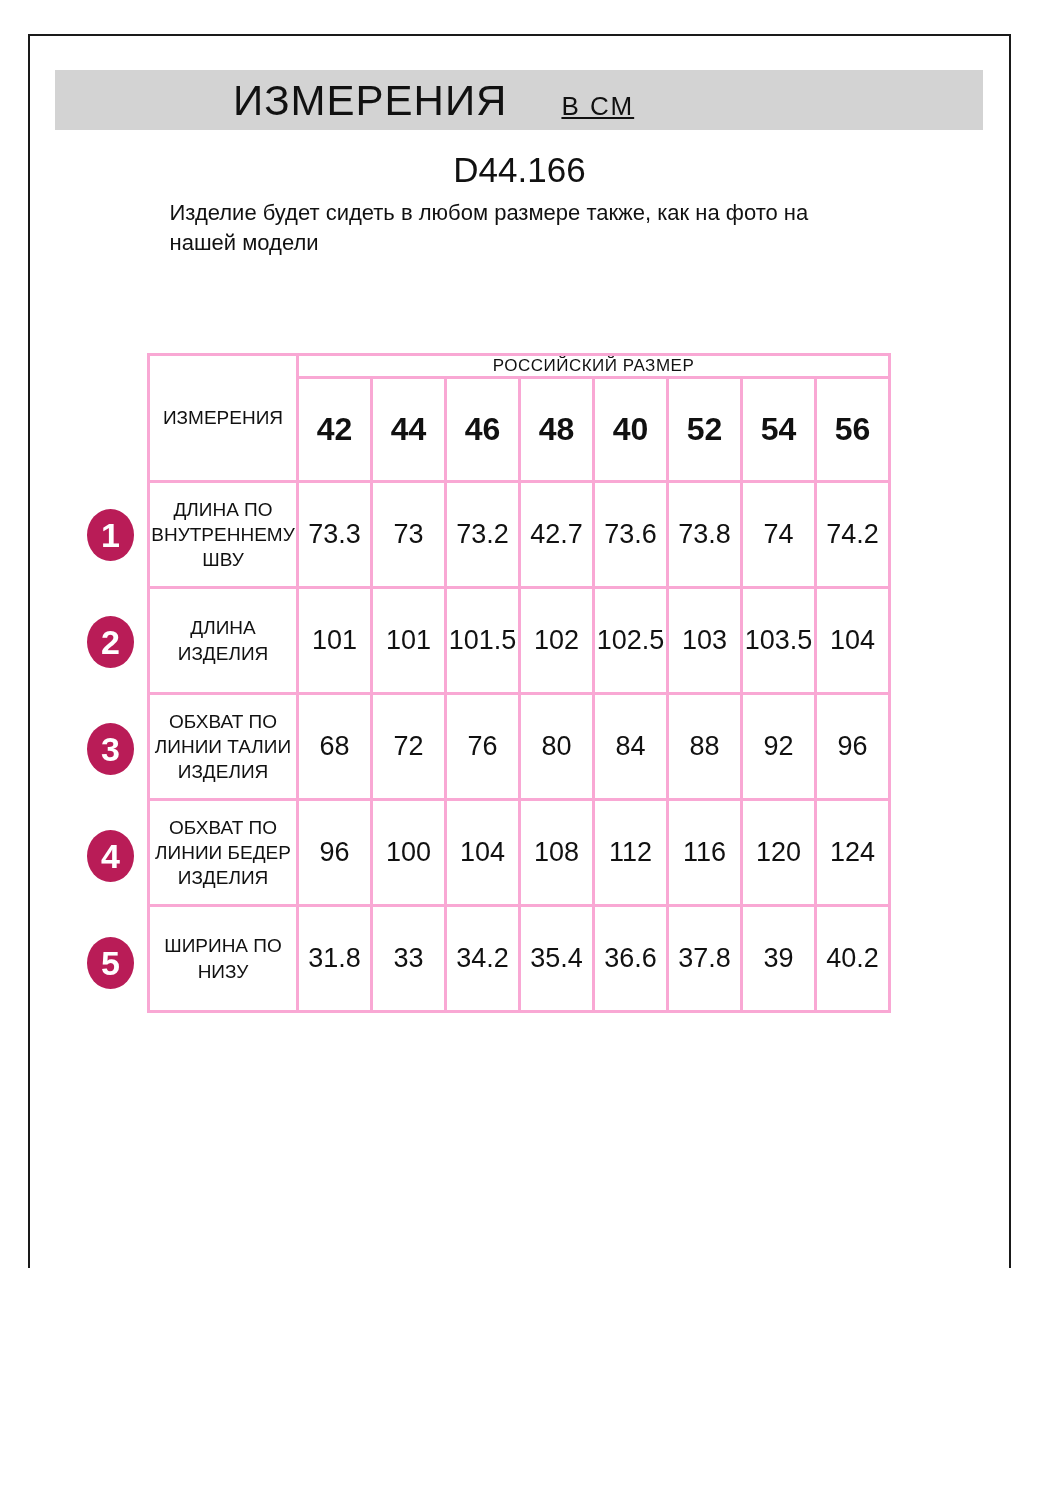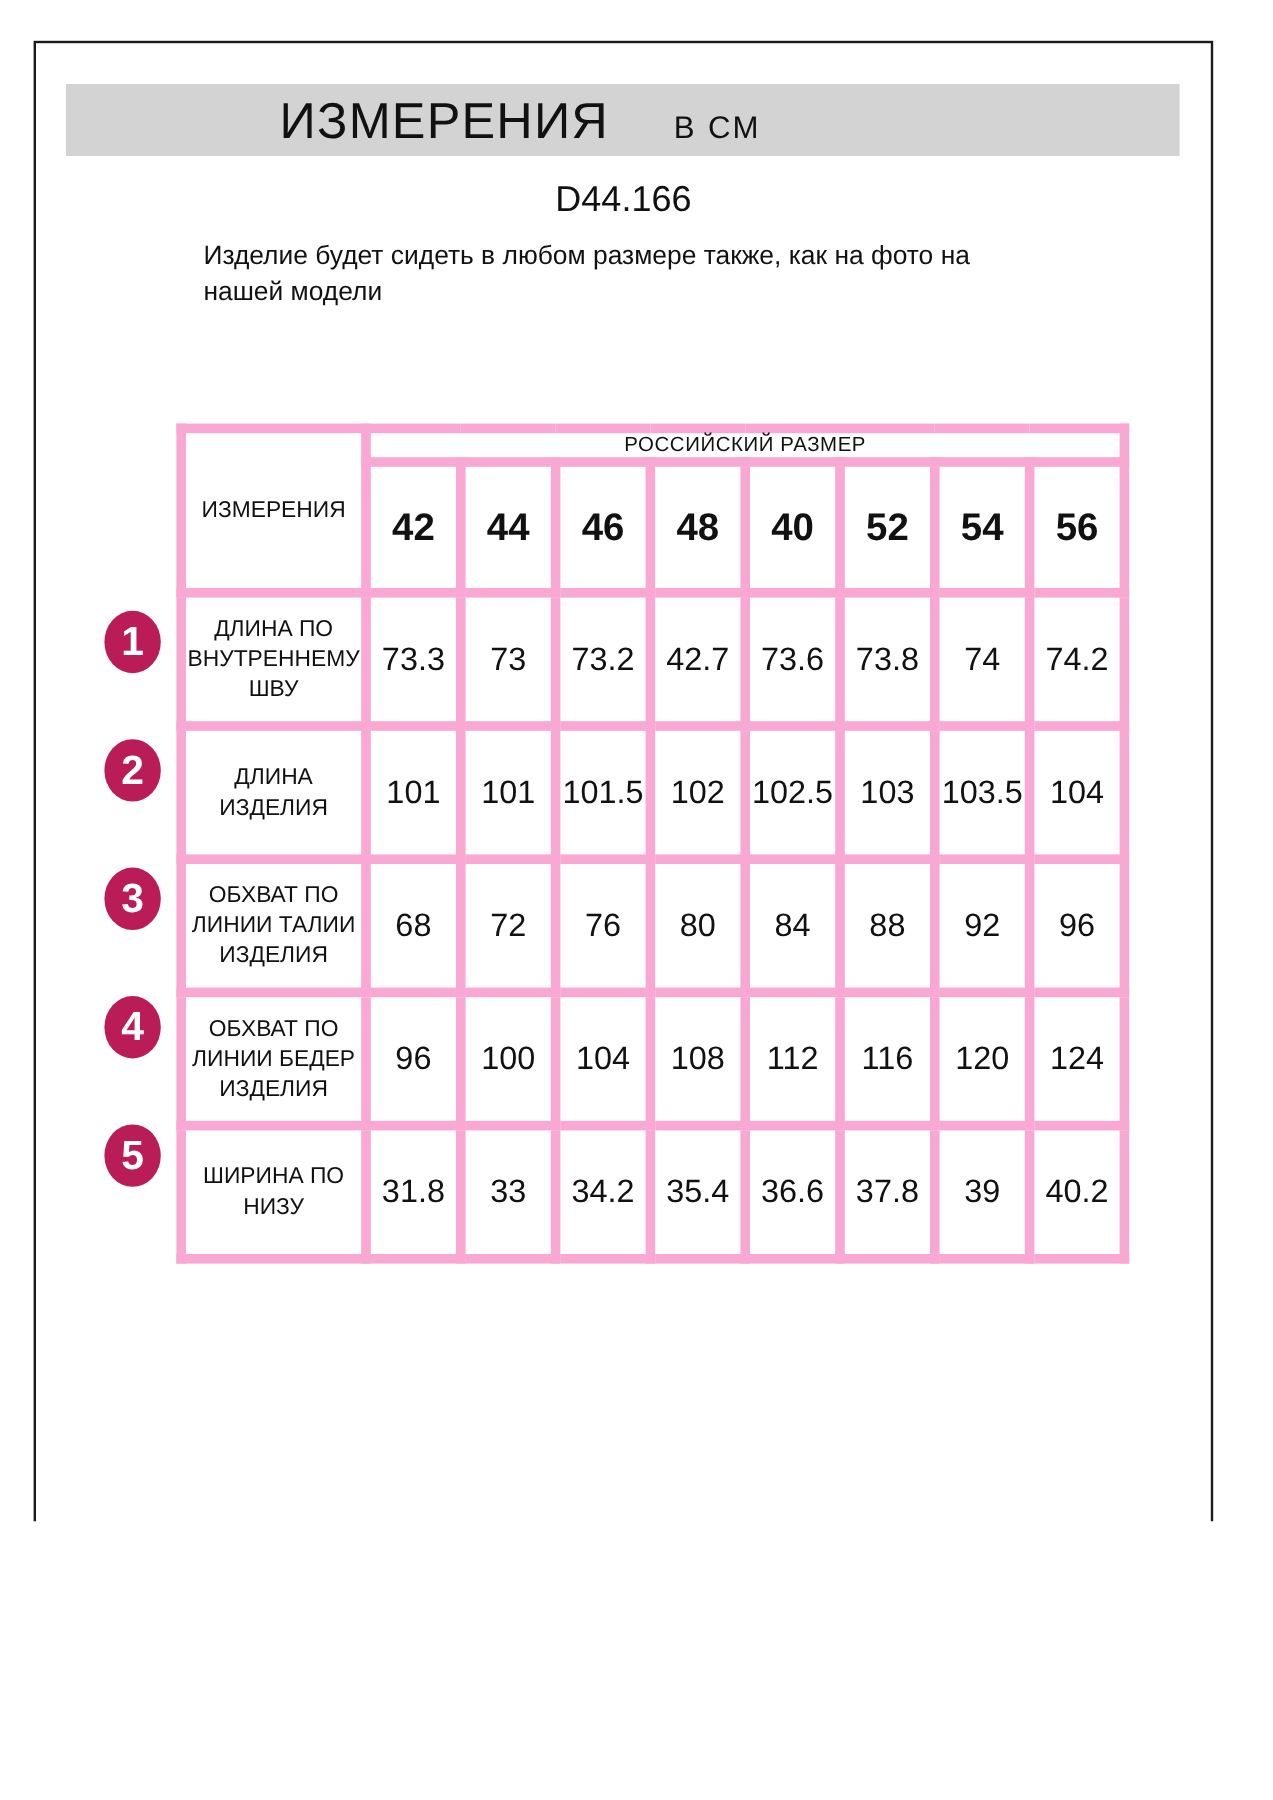--- a/index.html
+++ b/index.html
@@ -49,49 +49,50 @@
     font-size: 42px;
     font-weight: bold;
     letter-spacing: 1px;
     margin-left: 56px;
   }
   .title-unit {
     font-size: 26px;
     font-weight: normal;
     margin-left: 54px;
     letter-spacing: 2px;
+    text-decoration: underline;
   }
   .product-code {
     position: absolute;
     left: 0;
     top: 114px;
     width: 100%;
     text-align: center;
-    font-size: 30px;
+    font-size: 35px;
   }
   .subtitle {
     position: absolute;
     left: 50%;
     top: 162px;
     transform: translateX(-50%);
     width: 700px;
     text-align: left;
     font-size: 22px;
     line-height: 1.35;
   }
   
   .size-table {
     position: absolute;
     left: 117px;
     top: 317px;
     border-collapse: collapse;
     table-layout: fixed;
   }
   .size-table td {
-    border: 8px solid #f9a8d4;
+    border: 3px solid #f9a8d4;
     text-align: center;
     vertical-align: middle;
     padding: 0;
     background: #ffffff;
   }
   .corner-cell {
     width: 146px;
     font-size: 19px;
   }
   .group-cell {

